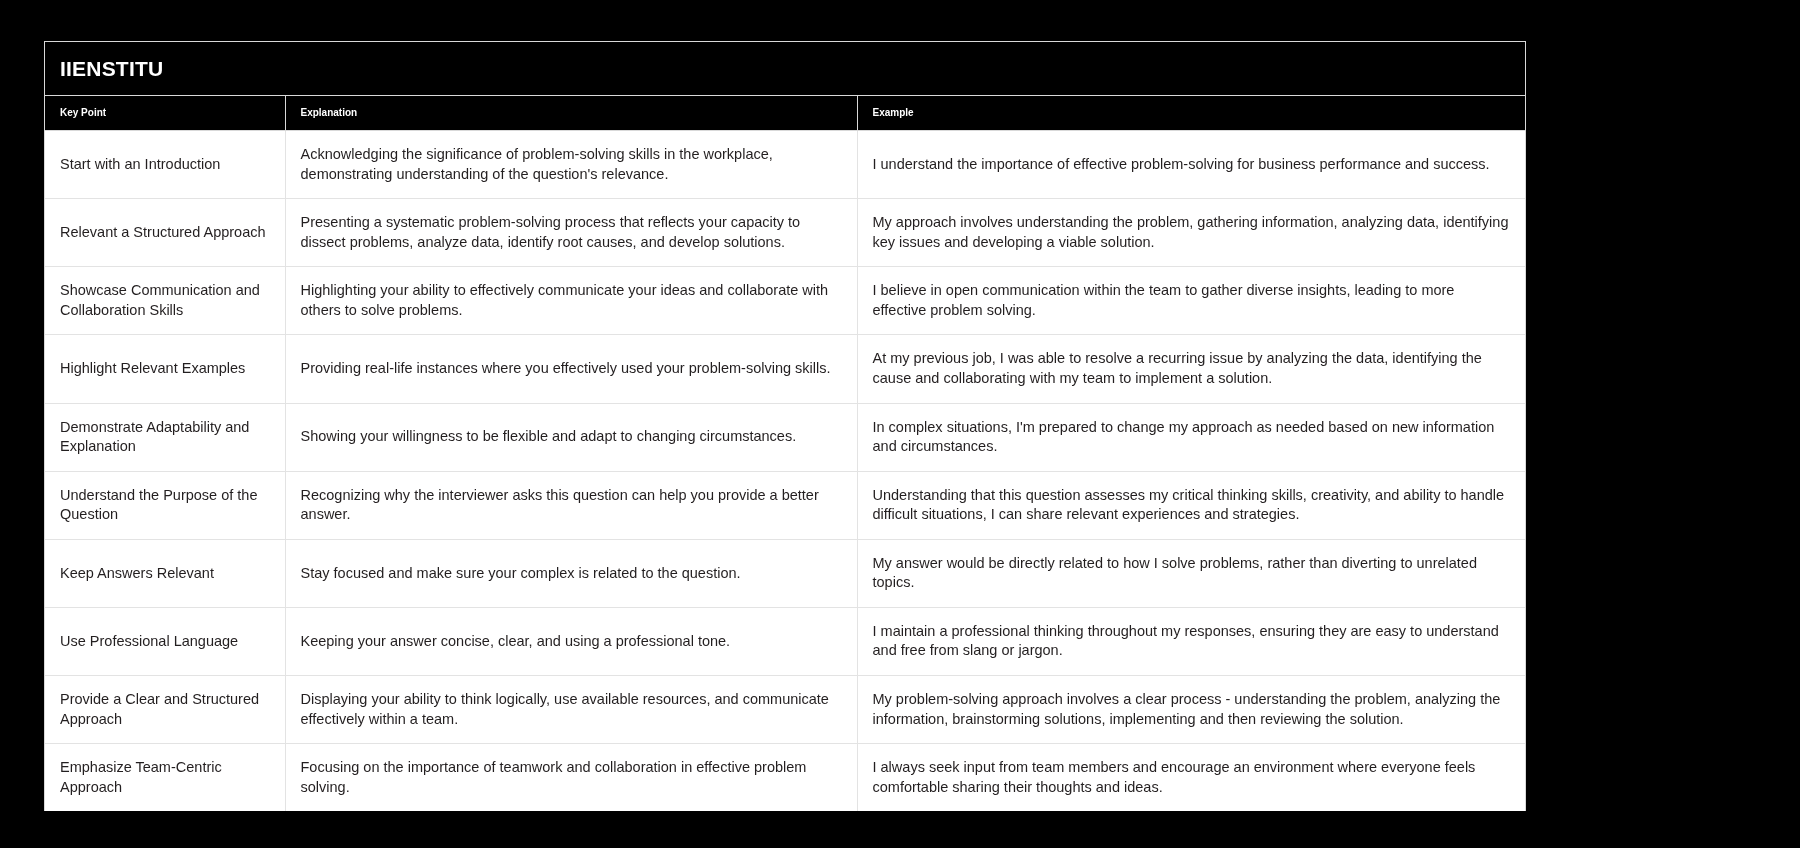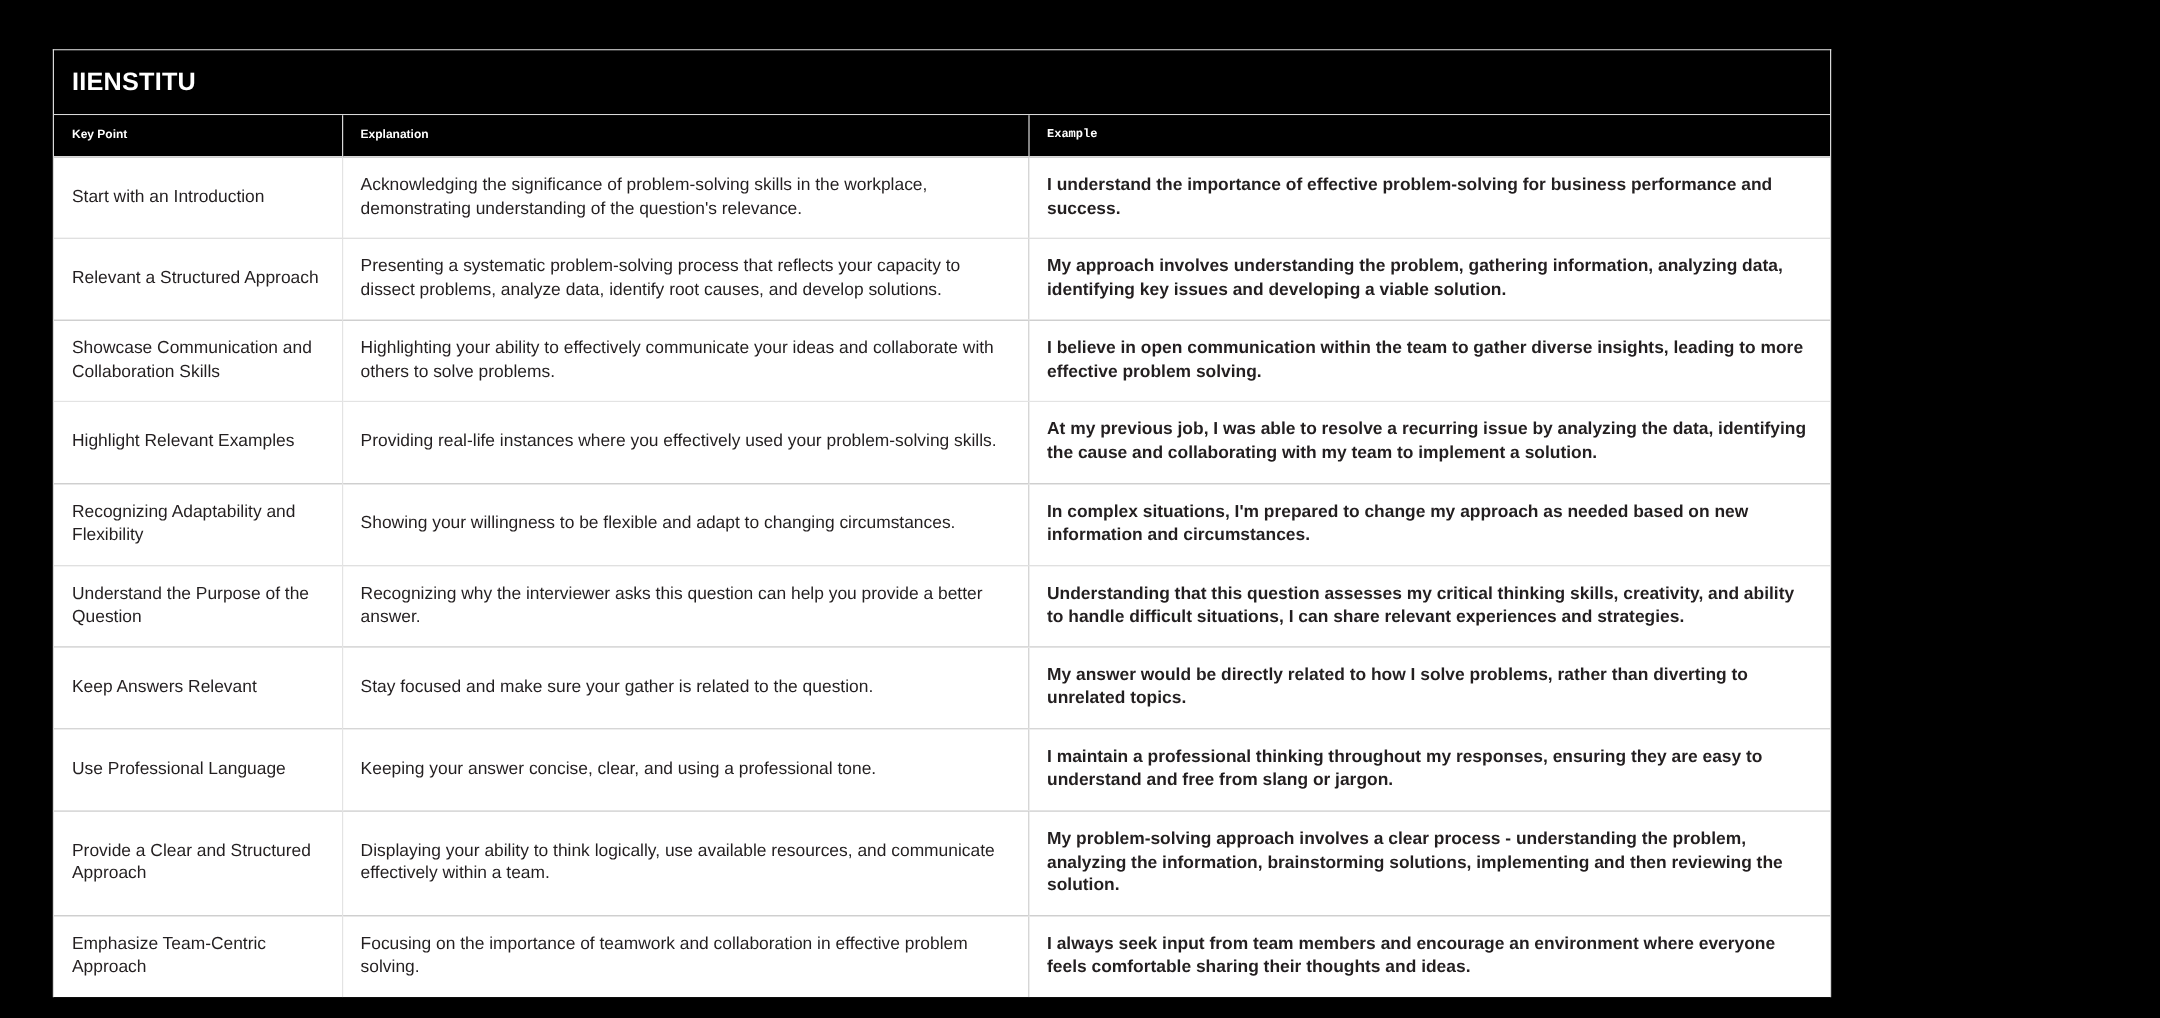--- a/index.html
+++ b/index.html
@@ -62,21 +62,20 @@
     font-weight: bold;
     text-align: left;
     padding: 11px 15px 12px 15px;
     border-right: 1px solid #d9d9d9;
     border-bottom: 1px solid #d9d9d9;
     vertical-align: middle;
     box-sizing: border-box;
   }
   table.kp-table thead th:last-child {
     border-right: none;
-    font-family: Liberation Mono, monospace;
   }
 
   table.kp-table tbody td {
     background: #ffffff;
     color: #231f20;
     font-size: 14.5px;
     line-height: 1.35;
     text-align: left;
     padding: 14px 15px 14px 15px;
     border-right: 1px solid #e3e3e3;
@@ -91,21 +90,21 @@
   table.kp-table tbody tr:last-child td {
     border-bottom: none;
   }
 
   .col-key   { width: 240px; }
   .col-expl  { width: 572px; }
   .col-exam  { width: 668px; }
 
   td.cell-key   { padding-left: 14px; }
   td.cell-expl  { padding-left: 16px; }
-  td.cell-exam  { padding-left: 13px; font-weight: bold; }
+  td.cell-exam  { padding-left: 13px; }
 </style>
 </head>
 <body>
 
 <div class="page">
   <div class="card">
 
     <div class="brand-bar">
       <span class="brand-title">IIENSTITU</span>
     </div>
@@ -138,32 +137,32 @@
           <td class="cell-key">Showcase Communication and Collaboration Skills</td>
           <td class="cell-expl">Highlighting your ability to effectively communicate your ideas and collaborate with others to solve problems.</td>
           <td class="cell-exam">I believe in open communication within the team to gather diverse insights, leading to more effective problem solving.</td>
         </tr>
         <tr>
           <td class="cell-key">Highlight Relevant Examples</td>
           <td class="cell-expl">Providing real-life instances where you effectively used your problem-solving skills.</td>
           <td class="cell-exam">At my previous job, I was able to resolve a recurring issue by analyzing the data, identifying the cause and collaborating with my team to implement a solution.</td>
         </tr>
         <tr>
-          <td class="cell-key">Recognizing Adaptability and Flexibility</td>
+          <td class="cell-key">Demonstrate Adaptability and Explanation</td>
           <td class="cell-expl">Showing your willingness to be flexible and adapt to changing circumstances.</td>
           <td class="cell-exam">In complex situations, I'm prepared to change my approach as needed based on new information and circumstances.</td>
         </tr>
         <tr>
           <td class="cell-key">Understand the Purpose of the Question</td>
           <td class="cell-expl">Recognizing why the interviewer asks this question can help you provide a better answer.</td>
           <td class="cell-exam">Understanding that this question assesses my critical thinking skills, creativity, and ability to handle difficult situations, I can share relevant experiences and strategies.</td>
         </tr>
         <tr>
           <td class="cell-key">Keep Answers Relevant</td>
-          <td class="cell-expl">Stay focused and make sure your gather is related to the question.</td>
+          <td class="cell-expl">Stay focused and make sure your complex is related to the question.</td>
           <td class="cell-exam">My answer would be directly related to how I solve problems, rather than diverting to unrelated topics.</td>
         </tr>
         <tr>
           <td class="cell-key">Use Professional Language</td>
           <td class="cell-expl">Keeping your answer concise, clear, and using a professional tone.</td>
           <td class="cell-exam">I maintain a professional thinking throughout my responses, ensuring they are easy to understand and free from slang or jargon.</td>
         </tr>
         <tr>
           <td class="cell-key">Provide a Clear and Structured Approach</td>
           <td class="cell-expl">Displaying your ability to think logically, use available resources, and communicate effectively within a team.</td>

